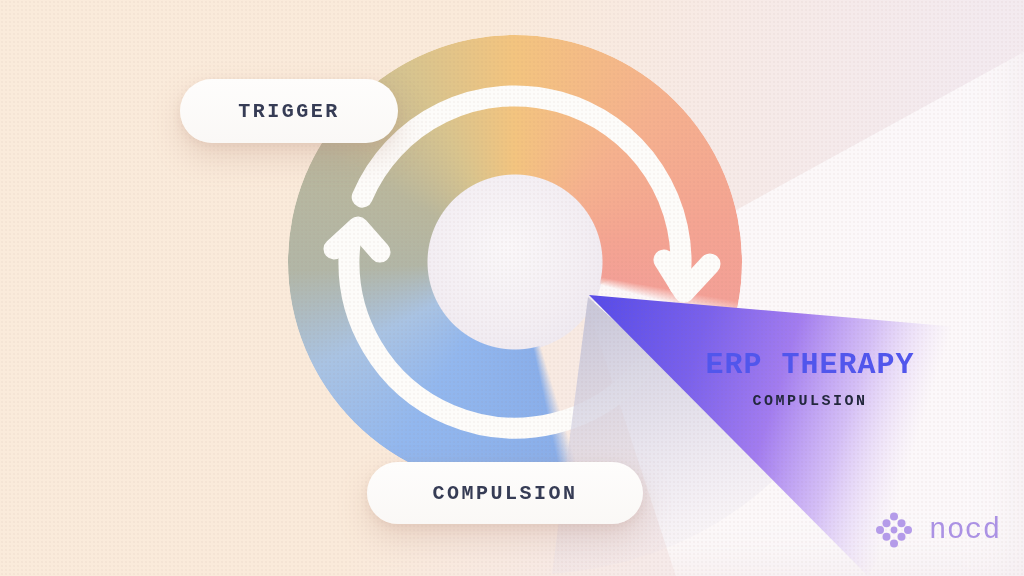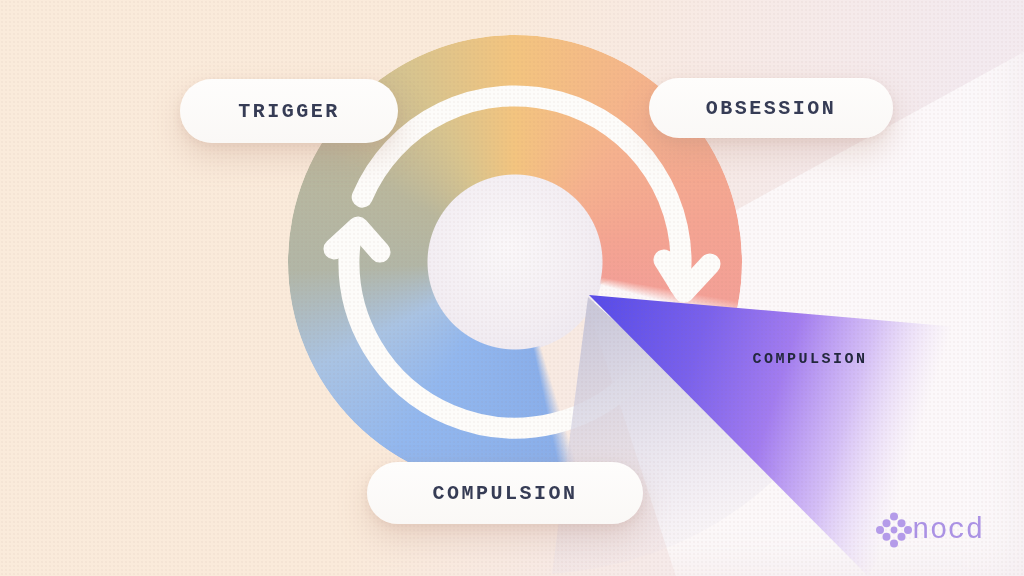--- a/index.html
+++ b/index.html
@@ -45,21 +45,21 @@
   .pill-obsession{left:649px;top:78px;width:244px;height:60px;}
   .pill-compulsion{left:367px;top:462px;width:276px;height:62px;}
   .callout{position:absolute;left:640px;top:349px;width:340px;text-align:center;}
   .callout-title{
     color:#5156ec;font-weight:800;font-size:30px;letter-spacing:1px;line-height:1.1;
     margin-bottom:9px;
   }
   .callout-sub{
     color:#23283d;font-weight:700;font-size:15px;letter-spacing:2.5px;line-height:21px;
   }
-  .brand{position:absolute;left:876px;top:512px;display:flex;align-items:center;gap:0;}
+  .brand{position:absolute;left:876px;top:512px;display:flex;align-items:center;gap:17px;}
   .brand-name{color:#ab92e4;font-size:29px;font-weight:400;letter-spacing:0.5px;line-height:1;}
 </style>
 </head>
 <body>
 
 <div class="canvas">
 
   <div class="glow-wedge"></div>
 
   <div class="donut-hole"></div>
@@ -94,28 +94,26 @@
     <path d="M 588 297 L 782 472 Q 690 563 552 574 Z" fill="url(#grayslice)"></path>
 
     <path d="M 589 295 L 1016 332 L 868 576 Z" fill="url(#purplewedge)"></path>
   </svg>
 
   <div class="noise"></div>
 
   <div class="pill pill-trigger">
     <span>TRIGGER</span>
   </div>
-  <div class="pill pill-obsession">
-    <span>OBSESSION</span>
-  </div>
   <div class="pill pill-compulsion">
     <span>COMPULSION</span>
   </div>
 
   <div class="callout">
+    <div class="callout-title">ERP THERAPY</div>
     <div class="callout-sub">
       <div>COMPULSION</div>
     </div>
   </div>
 
   <div class="brand">
     <svg width="36" height="36" viewBox="0 0 36 36">
       <g fill="#b49be9">
         <circle cx="18" cy="4.5" r="4"></circle>
         <circle cx="10.5" cy="11.2" r="4"></circle>

